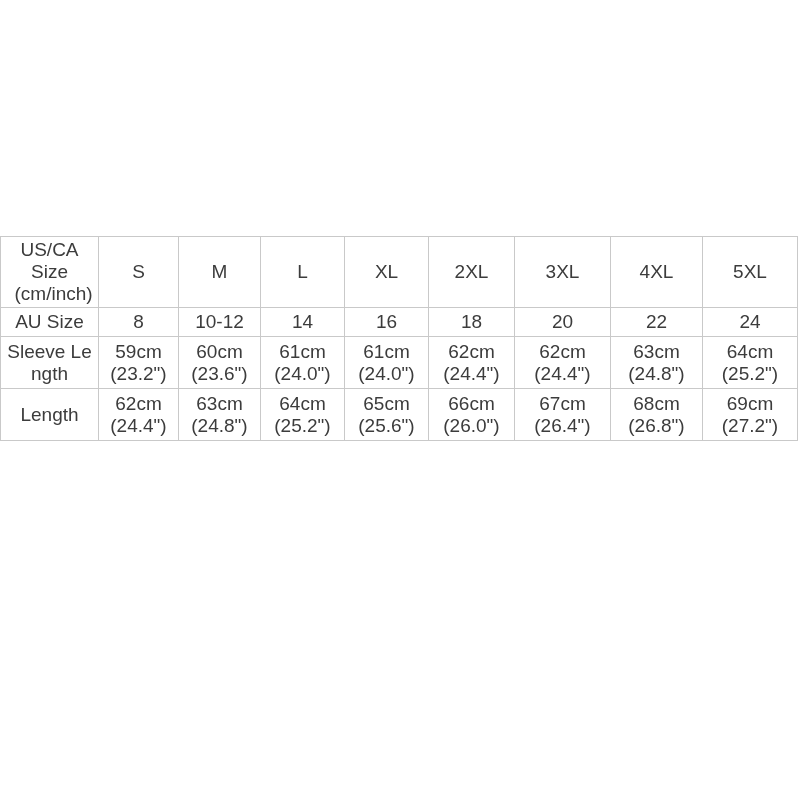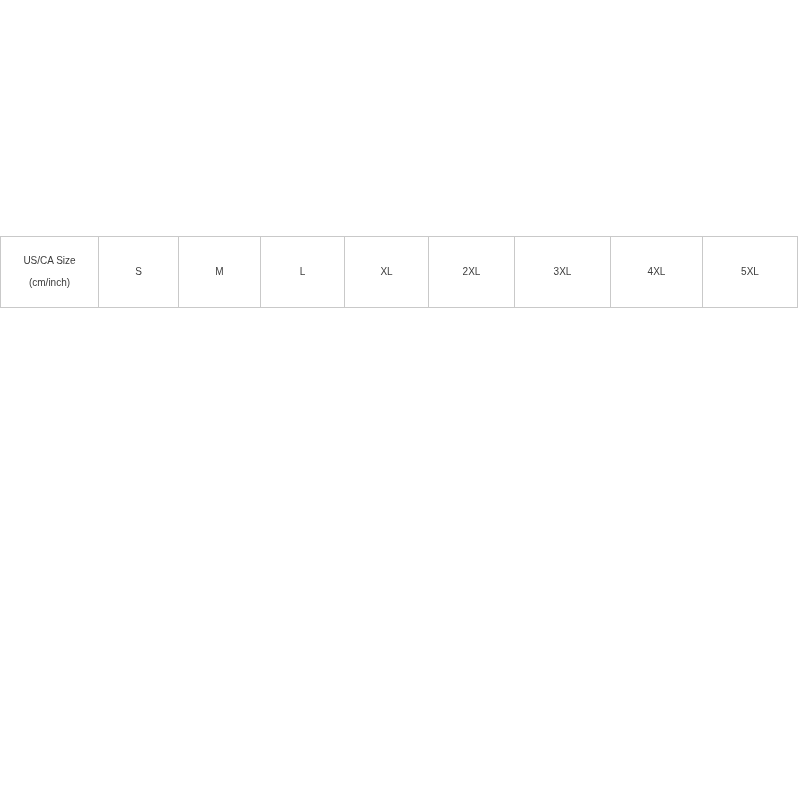--- a/index.html
+++ b/index.html
@@ -16,21 +16,21 @@
     font-family: "Liberation Sans", sans-serif;
   }
   table.size-chart {
     position: absolute;
     left: 0;
     top: 236px;
     width: 797px;
     border-collapse: collapse;
     table-layout: fixed;
     color: var(--text-color, #3c3c3c);
-    font-size: 10px;
+    font-size: 19px;
     line-height: 22px;
   }
   table.size-chart th,
   table.size-chart td {
     border: 1px solid var(--border-color, #c9c9c9);
     text-align: center;
     vertical-align: middle;
     font-weight: normal;
     padding: 2px 2px;
     overflow: hidden;
@@ -79,15 +79,48 @@
           <th>M</th>
           <th>L</th>
           <th>XL</th>
           <th>2XL</th>
           <th>3XL</th>
           <th>4XL</th>
           <th>5XL</th>
         </tr>
       </thead>
     <tbody>
+        <tr class="h-size">
+          <td class="row-label">AU Size</td>
+          <td>8</td>
+          <td>10-12</td>
+          <td>14</td>
+          <td>16</td>
+          <td>18</td>
+          <td>20</td>
+          <td>22</td>
+          <td>24</td>
+        </tr>
+        <tr class="h-meas">
+          <td class="row-label">Sleeve Length</td>
+          <td>59cm (23.2")</td>
+          <td>60cm (23.6")</td>
+          <td>61cm (24.0")</td>
+          <td>61cm (24.0")</td>
+          <td>62cm (24.4")</td>
+          <td>62cm (24.4")</td>
+          <td>63cm (24.8")</td>
+          <td>64cm (25.2")</td>
+        </tr>
+        <tr class="h-meas">
+          <td class="row-label">Length</td>
+          <td>62cm (24.4")</td>
+          <td>63cm (24.8")</td>
+          <td>64cm (25.2")</td>
+          <td>65cm (25.6")</td>
+          <td>66cm (26.0")</td>
+          <td>67cm (26.4")</td>
+          <td>68cm (26.8")</td>
+          <td>69cm (27.2")</td>
+        </tr>
       </tbody>
   </table>
 </div>
 
 </body></html>

